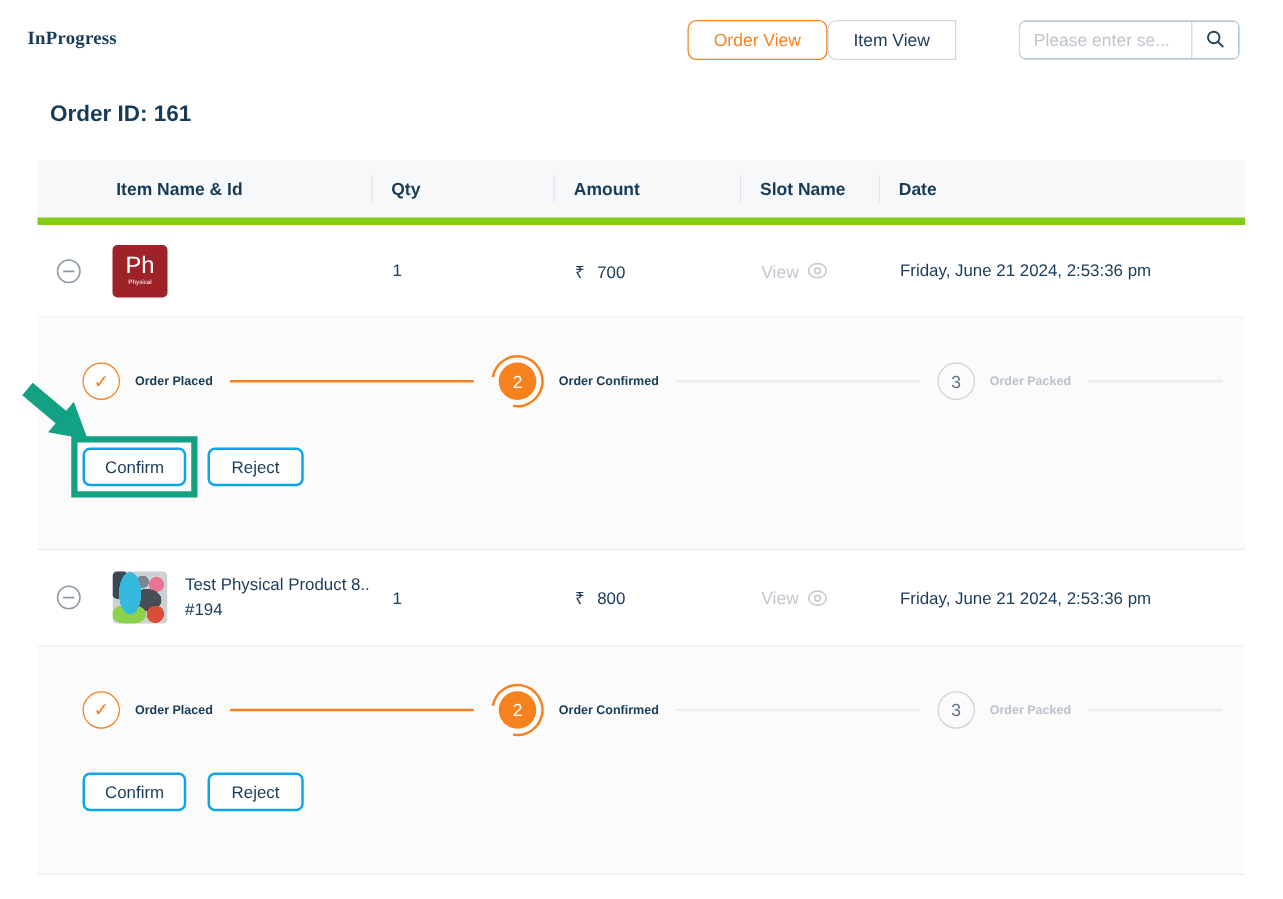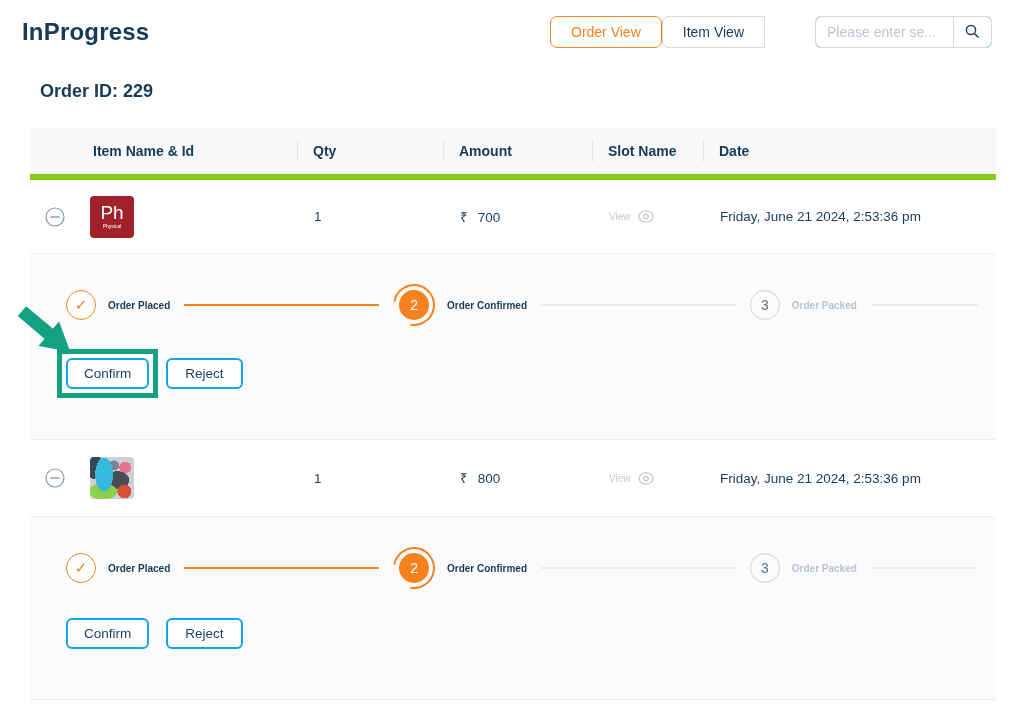--- a/index.html
+++ b/index.html
@@ -7,21 +7,21 @@
   body {
     font-family: "Liberation Sans", sans-serif;
     background: #ffffff;
     color: #1a3a5a;
     overflow: hidden;
     position: relative;
   }
 
   
   .top-bar { display: flex; align-items: center; padding: 15px 34px 0 22px; height: 48px; }
-  .page-title { font-size: 24px; font-weight: 700; color: #173a56; letter-spacing: .2px; }
+  .page-title { font-size: 15px; font-weight: 700; color: #173a56; letter-spacing: .2px; font-family: Liberation Serif, serif; }
   .view-toggle { margin-left: auto; display: flex; }
   .toggle-btn {
     height: 32px; padding: 0 20px; background: #fff; border: 1px solid #d9d9d9;
     font-size: 14px; color: #1a3a5a; cursor: pointer; font-family: inherit;
     border-radius: 7px 0 0 7px; display: flex; align-items: center;
   }
   .toggle-btn.active {
     border: 1px solid #f5821f; color: #f5821f; border-radius: 7px;
     margin-left: -1px; background: #fff; z-index: 2; position: relative;
   }
@@ -74,21 +74,21 @@
       radial-gradient(ellipse 12px 9px at 62% 55%, #474e58 98%, transparent),
       radial-gradient(circle 6px at 80% 25%, #e8748f 98%, transparent),
       radial-gradient(ellipse 9px 12px at 12% 25%, #3c4754 98%, transparent),
       radial-gradient(circle 5px at 55% 20%, #7a8593 98%, transparent),
       #ccd1d6;
   }
   .item-text { margin-left: 14px; font-size: 13.5px; line-height: 20px; color: #1a3a5a; }
   .cell { padding-left: 17px; color: #1a3a5a; font-size: 13.5px; }
   .amount-cell .cur { margin-right: 10px; }
   .slot-cell { color: #c3c8cf; display: flex; align-items: center; gap: 7px; cursor: default; }
-  .slot-cell .view-label { font-size: 10px; }
+  .slot-cell .view-label { font-size: 14px; }
 
   
   .expanded { background: #fbfbfc; border-bottom: 1px solid #ececee; padding: 36px 16px 0 36px; height: 186px; }
   .expanded.last { height: 183px; }
   .stepper { display: flex; align-items: center; }
   .step { display: flex; align-items: center; flex: 0 0 auto; }
   .circle {
     width: 30px; height: 30px; border-radius: 50%; display: flex; align-items: center;
     justify-content: center; font-size: 14px; flex: 0 0 auto; background: #fff;
   }
@@ -137,21 +137,21 @@
       <span style="display:flex">
         <svg width="17" height="17" viewBox="0 0 17 17">
             <circle cx="7" cy="7" r="4.6" fill="none" stroke="#24405c" stroke-width="1.5"></circle>
             <line x1="10.5" y1="10.5" x2="14.2" y2="14.2" stroke="#24405c" stroke-width="1.5" stroke-linecap="round"></line>
           </svg>
       </span>
     </button>
   </div>
 </div>
 
-<div class="order-heading">Order ID: 229</div>
+<div class="order-heading">Order ID: 161</div>
 
 <div class="order-table">
 
   <div class="grid-row t-head">
     <div class="th first">Item Name &amp; Id</div>
     <div class="th sep">Qty</div>
     <div class="th sep">Amount</div>
     <div class="th sep">Slot Name</div>
     <div class="th sep">Date</div>
   </div>
@@ -223,20 +223,24 @@
 
   <div class="grid-row product-row" style="height:77px">
     <div class="item-cell">
       <button class="expand-btn">
         <svg width="20" height="20" viewBox="0 0 20 20">
             <circle cx="10" cy="10" r="9" fill="none" stroke="#8b99a7" stroke-width="1.2"></circle>
             <line x1="5.5" y1="10" x2="14.5" y2="10" stroke="#8b99a7" stroke-width="1.4"></line>
           </svg>
       </button>
       <div class="thumb thumb-photo"></div>
+      <div class="item-text">
+        <div>Test Physical Product 8..</div>
+        <div>#194</div>
+      </div>
     </div>
     <div class="cell">1</div>
     <div class="cell amount-cell">
       <span class="cur">₹</span><span>800</span>
     </div>
     <div class="cell slot-cell">
       <span class="view-label">View</span>
       <span style="display:flex">
         <svg width="16" height="13" viewBox="0 0 16 13">
             <ellipse cx="8" cy="6.5" rx="7" ry="5.6" fill="none" stroke="#c8cdd4" stroke-width="1.4"></ellipse>

